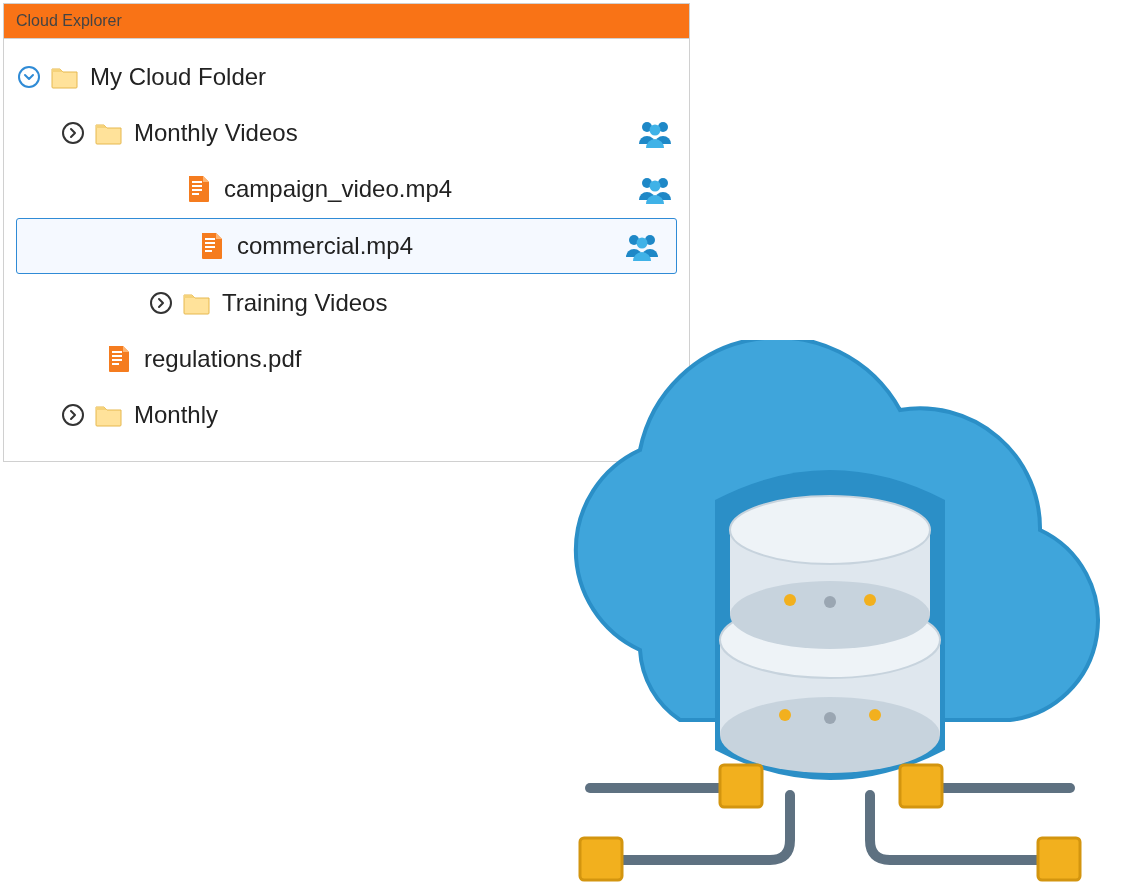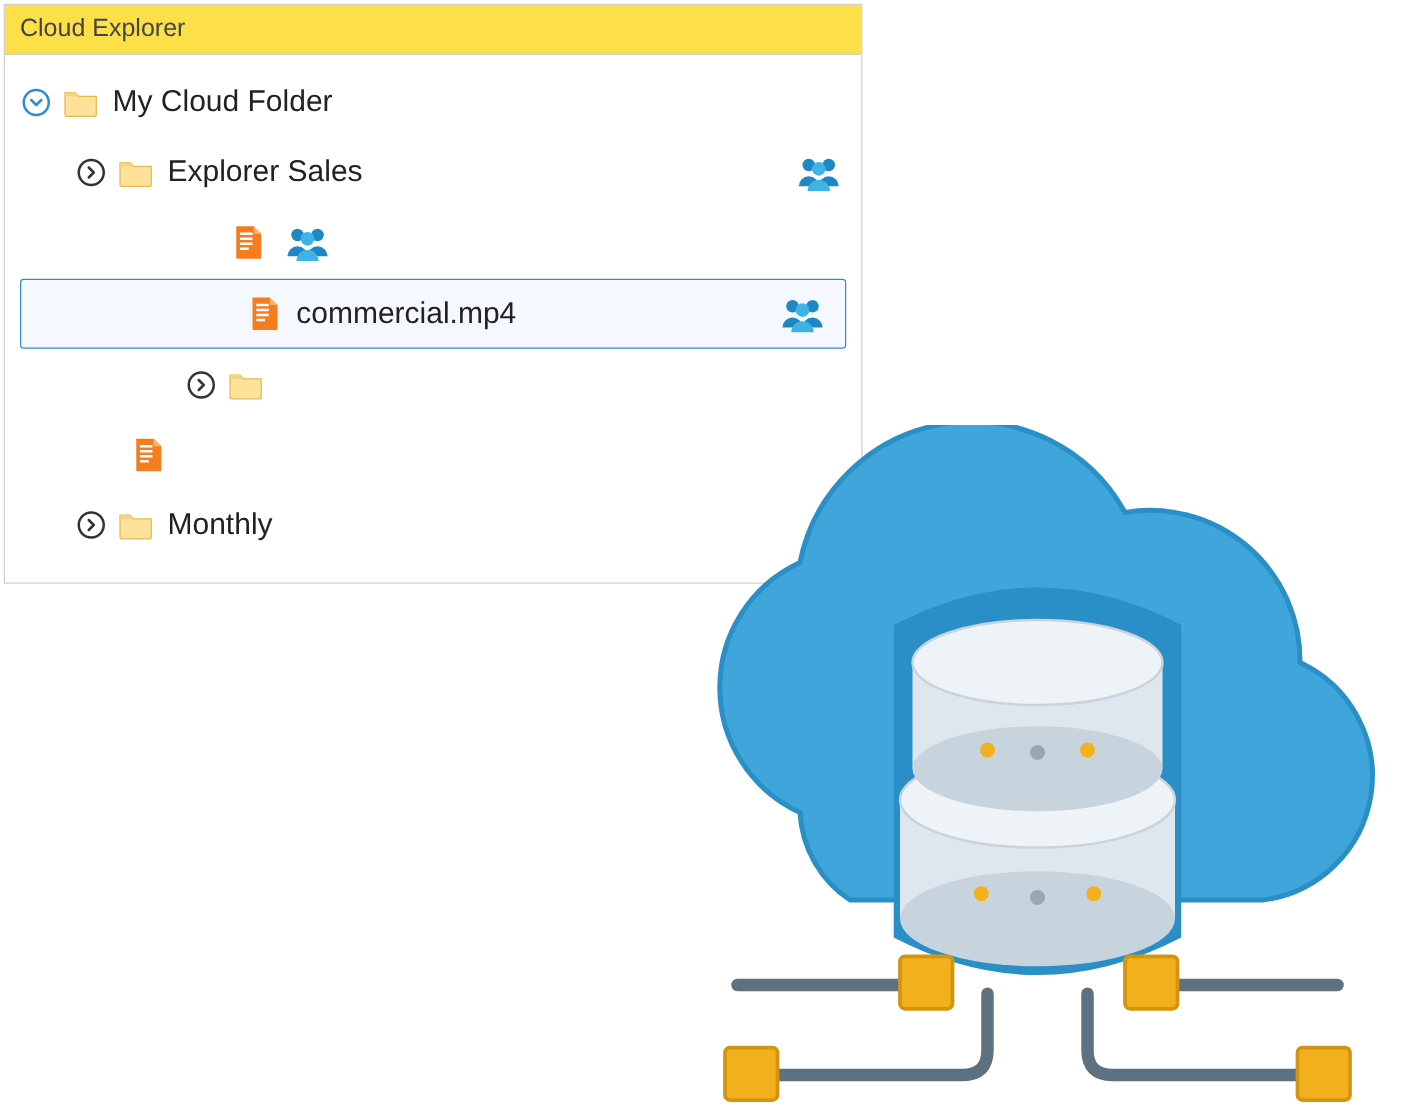--- a/index.html
+++ b/index.html
@@ -15,24 +15,24 @@
   .panel {
     position: absolute;
     left: 3px;
     top: 3px;
     width: 687px;
     border: 1px solid #d0d0d0;
     background: #fff;
     box-sizing: border-box;
   }
   .panel-header {
-    background: #fde047;
+    background: #f97316;
     border-bottom: 1px solid #d0d0d0;
     padding: 8px 12px;
-    font-size: 20px;
+    font-size: 16px;
     color: #444;
   }
   .tree {
     padding: 10px 0 18px 0;
   }
   .tree-row {
     display: flex;
     align-items: center;
     height: 56px;
     padding-right: 12px;
@@ -123,21 +123,21 @@
             <circle cx="12" cy="12" r="10" fill="none" stroke="#333" stroke-width="2"></circle>
             <path d="M10 8 L14 12 L10 16" fill="none" stroke="#333" stroke-width="2" stroke-linecap="round" stroke-linejoin="round"></path>
           </svg>
       </span>
       <span class="icon-slot">
         <svg width="28" height="24" viewBox="0 0 28 24">
             <path d="M1 4 h8 l3 3 h14 v15 a1 1 0 0 1 -1 1 h-23 a1 1 0 0 1 -1 -1 z" fill="#ffe29a" stroke="#e6b84f" stroke-width="1"></path>
             <path d="M1 4 h8 l3 3 h-11 z" fill="#f5d27a"></path>
           </svg>
       </span>
-      <span class="label">Explorer Sales</span>
+      <span class="label">Monthly Videos</span>
       <span class="trailing">
         <svg width="40" height="30" viewBox="0 0 40 30">
           <circle cx="12" cy="9" r="5" fill="#1e88c7"></circle>
             <path d="M4 26 a8 8 0 0 1 16 0 z" fill="#1e88c7"></path>
           <circle cx="28" cy="9" r="5" fill="#1e88c7"></circle>
             <path d="M20 26 a8 8 0 0 1 16 0 z" fill="#1e88c7"></path>
           <circle cx="20" cy="12" r="5.5" fill="#3fb2e7"></circle>
             <path d="M11 30 a9 9 0 0 1 18 0 z" fill="#3fb2e7"></path>
         </svg>
       </span>
@@ -148,20 +148,21 @@
       <span class="icon-slot">
         <svg width="24" height="28" viewBox="0 0 24 28">
             <path d="M2 1 h14 l6 6 v19 a1 1 0 0 1 -1 1 h-18 a1 1 0 0 1 -1 -1 z" fill="#f57c1f"></path>
             <path d="M16 1 v6 h6 z" fill="#ffb470"></path>
             <rect x="5" y="6" width="10" height="2" fill="#fff"></rect>
             <rect x="5" y="10" width="10" height="2" fill="#fff"></rect>
             <rect x="5" y="14" width="10" height="2" fill="#fff"></rect>
             <rect x="5" y="18" width="7" height="2" fill="#fff"></rect>
           </svg>
       </span>
+      <span class="label">campaign_video.mp4</span>
       <span class="trailing">
         <svg width="40" height="30" viewBox="0 0 40 30">
           <circle cx="12" cy="9" r="5" fill="#1e88c7"></circle>
             <path d="M4 26 a8 8 0 0 1 16 0 z" fill="#1e88c7"></path>
           <circle cx="28" cy="9" r="5" fill="#1e88c7"></circle>
             <path d="M20 26 a8 8 0 0 1 16 0 z" fill="#1e88c7"></path>
           <circle cx="20" cy="12" r="5.5" fill="#3fb2e7"></circle>
             <path d="M11 30 a9 9 0 0 1 18 0 z" fill="#3fb2e7"></path>
         </svg>
       </span>
@@ -197,33 +198,35 @@
             <circle cx="12" cy="12" r="10" fill="none" stroke="#333" stroke-width="2"></circle>
             <path d="M10 8 L14 12 L10 16" fill="none" stroke="#333" stroke-width="2" stroke-linecap="round" stroke-linejoin="round"></path>
           </svg>
       </span>
       <span class="icon-slot">
         <svg width="28" height="24" viewBox="0 0 28 24">
             <path d="M1 4 h8 l3 3 h14 v15 a1 1 0 0 1 -1 1 h-23 a1 1 0 0 1 -1 -1 z" fill="#ffe29a" stroke="#e6b84f" stroke-width="1"></path>
             <path d="M1 4 h8 l3 3 h-11 z" fill="#f5d27a"></path>
           </svg>
       </span>
+      <span class="label">Training Videos</span>
     </div>
 
     <div class="tree-row indent-1b">
       <span class="icon-slot">
         <svg width="24" height="28" viewBox="0 0 24 28">
             <path d="M2 1 h14 l6 6 v19 a1 1 0 0 1 -1 1 h-18 a1 1 0 0 1 -1 -1 z" fill="#f57c1f"></path>
             <path d="M16 1 v6 h6 z" fill="#ffb470"></path>
             <rect x="5" y="6" width="10" height="2" fill="#fff"></rect>
             <rect x="5" y="10" width="10" height="2" fill="#fff"></rect>
             <rect x="5" y="14" width="10" height="2" fill="#fff"></rect>
             <rect x="5" y="18" width="7" height="2" fill="#fff"></rect>
           </svg>
       </span>
+      <span class="label">regulations.pdf</span>
     </div>
 
     <div class="tree-row indent-1">
       <span class="expander">
         <svg width="24" height="24" viewBox="0 0 24 24">
             <circle cx="12" cy="12" r="10" fill="none" stroke="#333" stroke-width="2"></circle>
             <path d="M10 8 L14 12 L10 16" fill="none" stroke="#333" stroke-width="2" stroke-linecap="round" stroke-linejoin="round"></path>
           </svg>
       </span>
       <span class="icon-slot">

